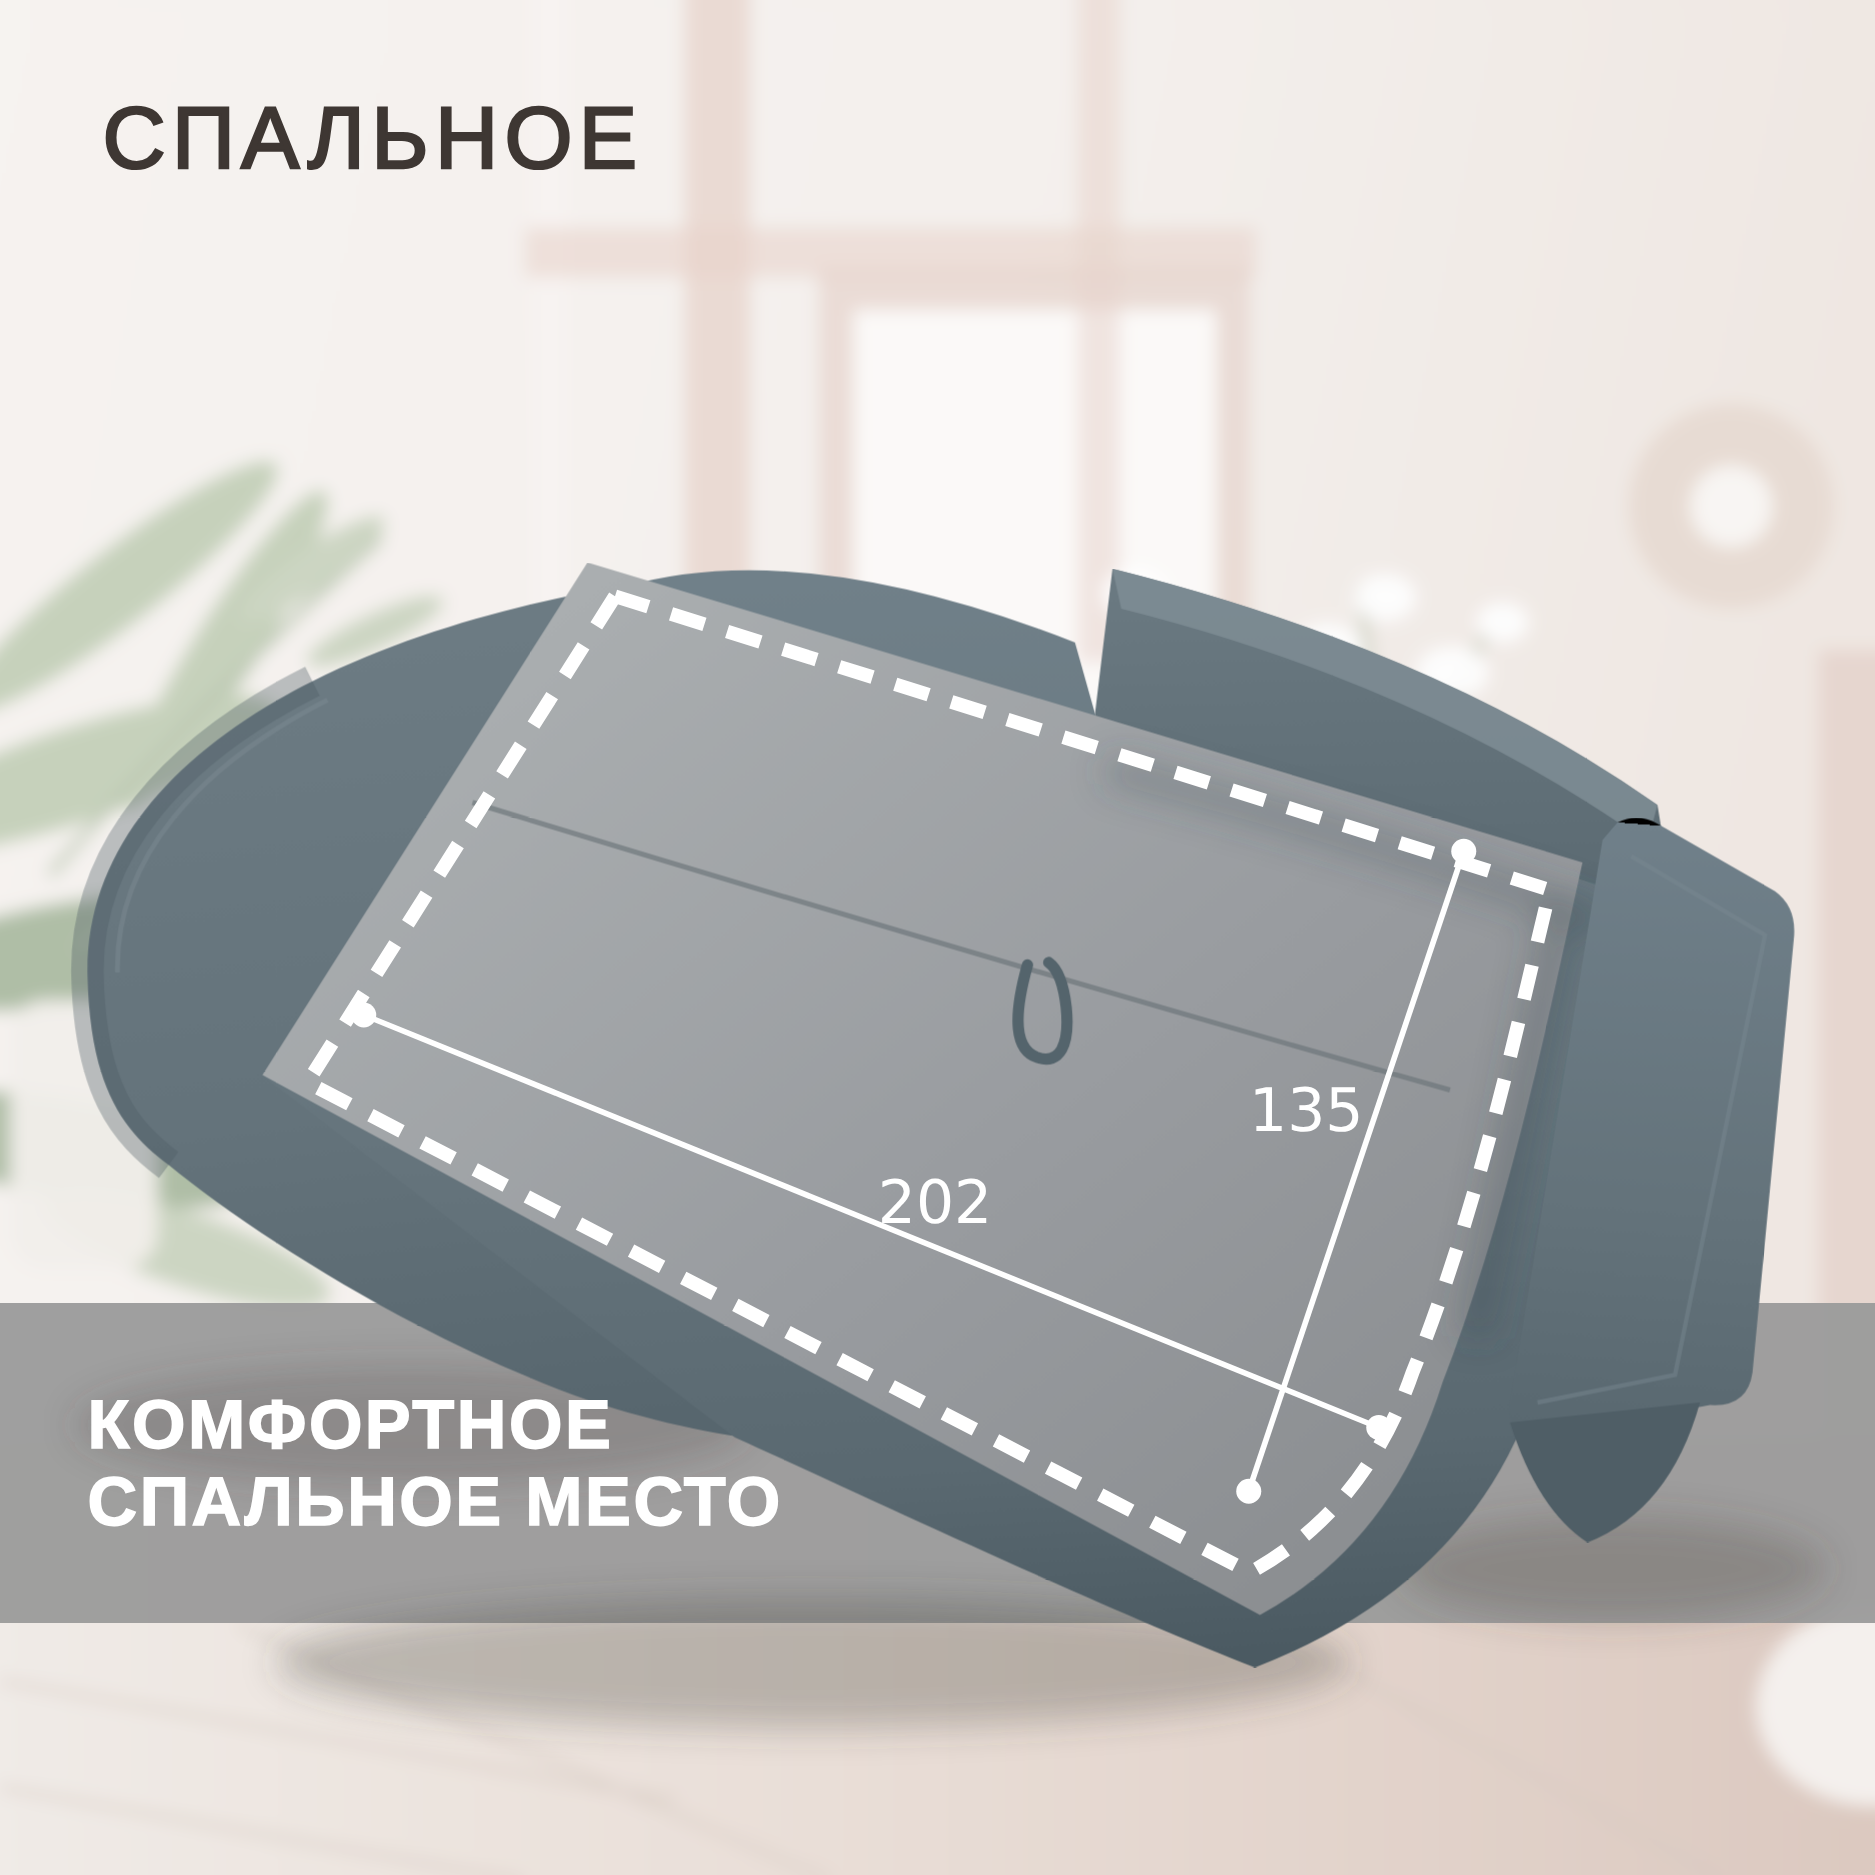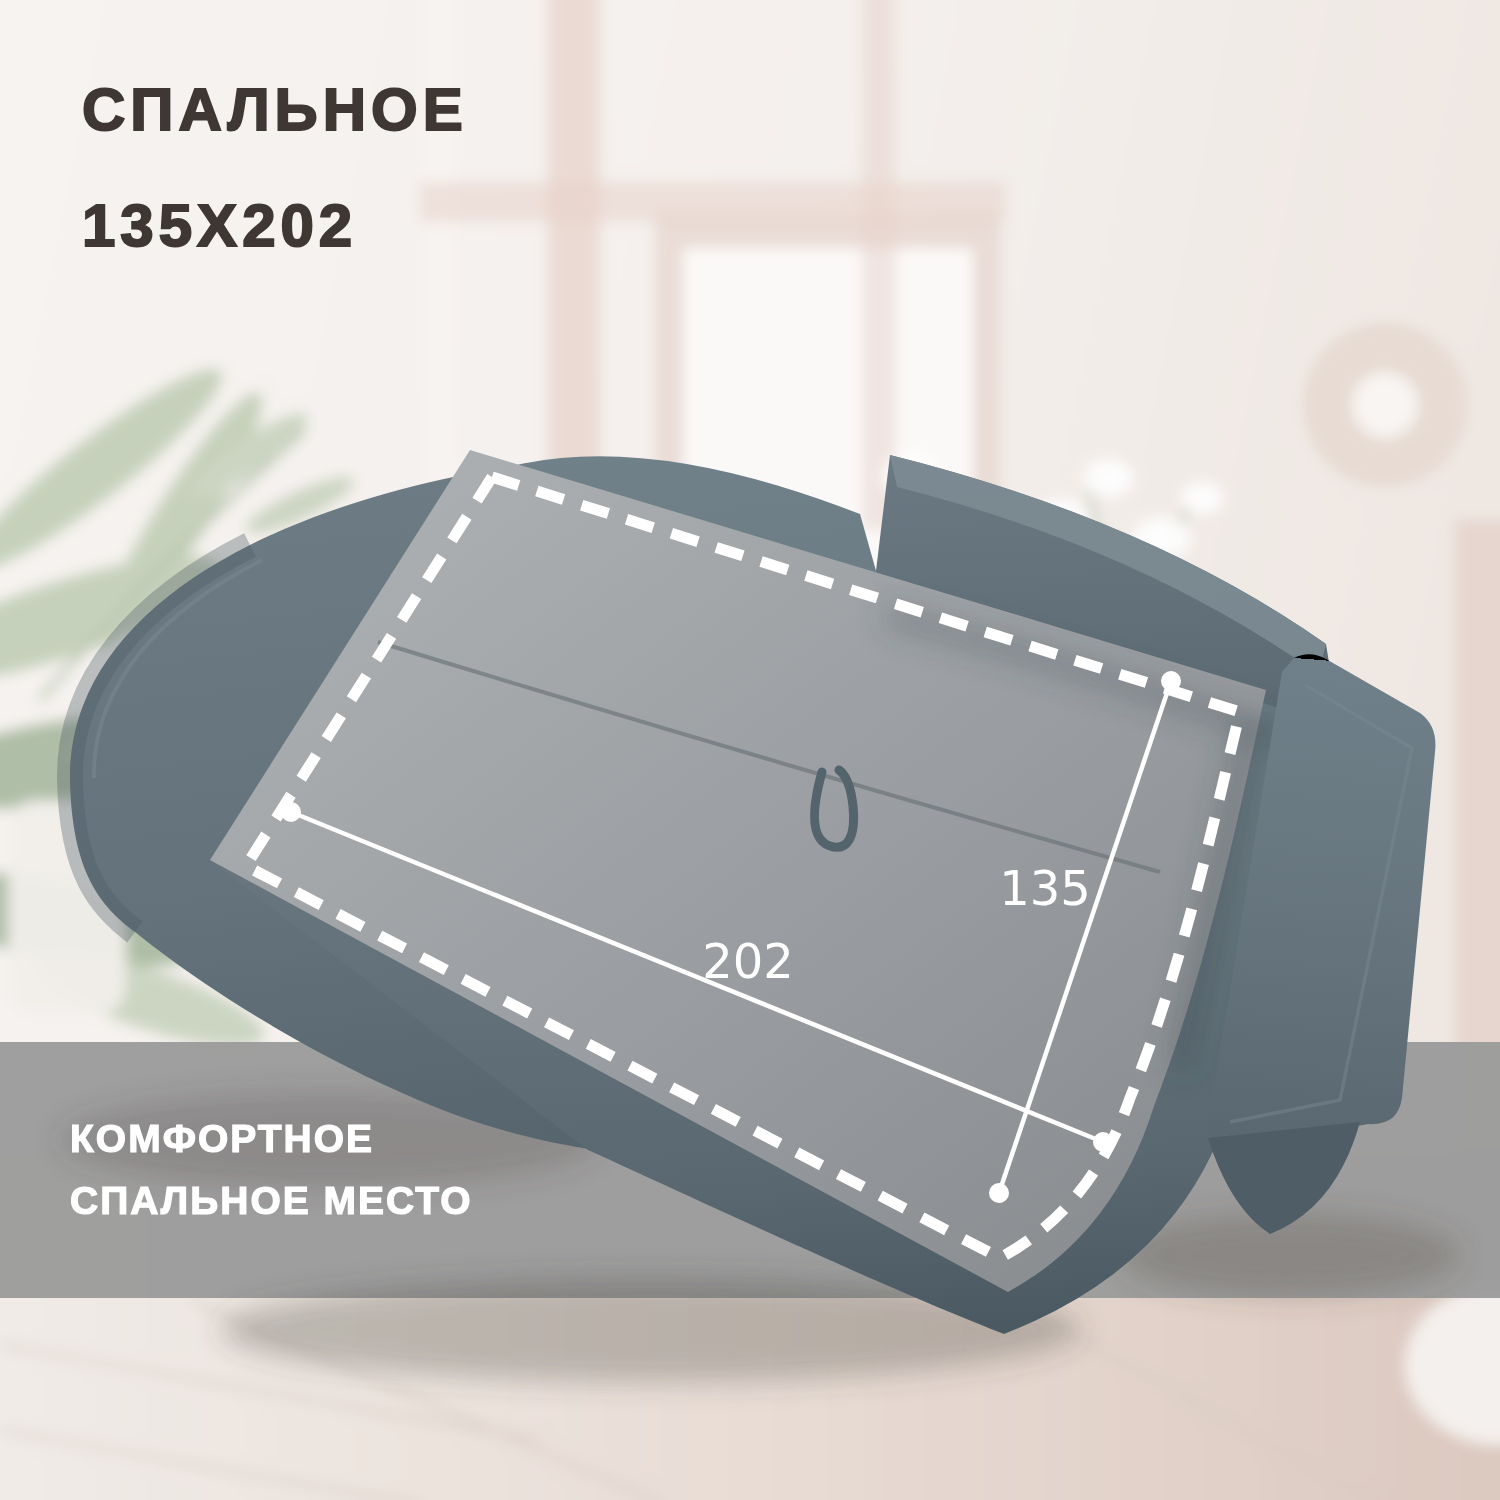--- a/index.html
+++ b/index.html
@@ -1,24 +1,24 @@
 <!DOCTYPE html>
 <html><head>
 <meta charset="utf-8">
 <style>
   html,body{margin:0;padding:0;background:#ffffff;}
   .stage{position:relative;width:1500px;height:1500px;overflow:hidden;
          font-family:"Liberation Sans",sans-serif;}
   .stage svg{position:absolute;left:0;top:0;width:1500px;height:1500px;}
   .title{position:absolute;left:82px;top:52px;z-index:5;
-         font-weight:700;font-size:60px;line-height:116px;letter-spacing:5px;
+         font-weight:400;font-size:70px;line-height:116px;letter-spacing:5px;
          -webkit-text-stroke:2px currentColor;}
   .title span{display:block;white-space:nowrap;}
   .banner-text{position:absolute;left:70px;top:1108px;z-index:5;
-         font-weight:800;font-size:39px;line-height:62px;letter-spacing:2px;
+         font-weight:800;font-size:55px;line-height:62px;letter-spacing:2px;
          color:#ffffff;-webkit-text-stroke:1.2px #ffffff;}
   .banner-text span{display:block;white-space:nowrap;}
   .dimlabel{font-family:"DejaVu Sans","Liberation Sans",sans-serif;
             font-size:48px;font-weight:500;}
 </style>
 </head>
 <body>
 
 <div class="stage">
 
@@ -212,21 +212,20 @@
       <circle cx="1171" cy="681" r="10"></circle>
       <circle cx="999" cy="1193" r="10"></circle>
     </g>
     <text x="748" y="978" text-anchor="middle" class="dimlabel" fill="#FFFFFF">202</text>
     <text x="1045" y="905" text-anchor="middle" class="dimlabel" fill="#FFFFFF">135</text>
   </g>
 </svg>
 
 <div class="title" style="color:#3E3733">
   <span>СПАЛЬНОЕ</span>
-  <span>135X202</span>
 </div>
 
 <div class="banner-text">
   <span>КОМФОРТНОЕ</span>
   <span>СПАЛЬНОЕ МЕСТО</span>
 </div>
 
 </div>
 
 </body></html>

